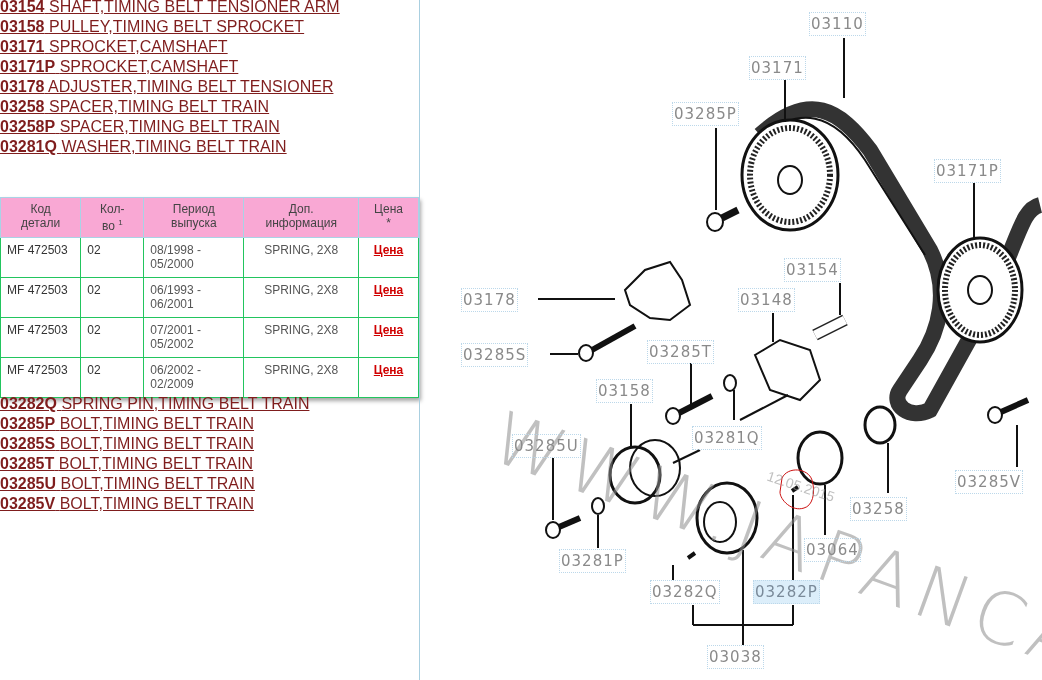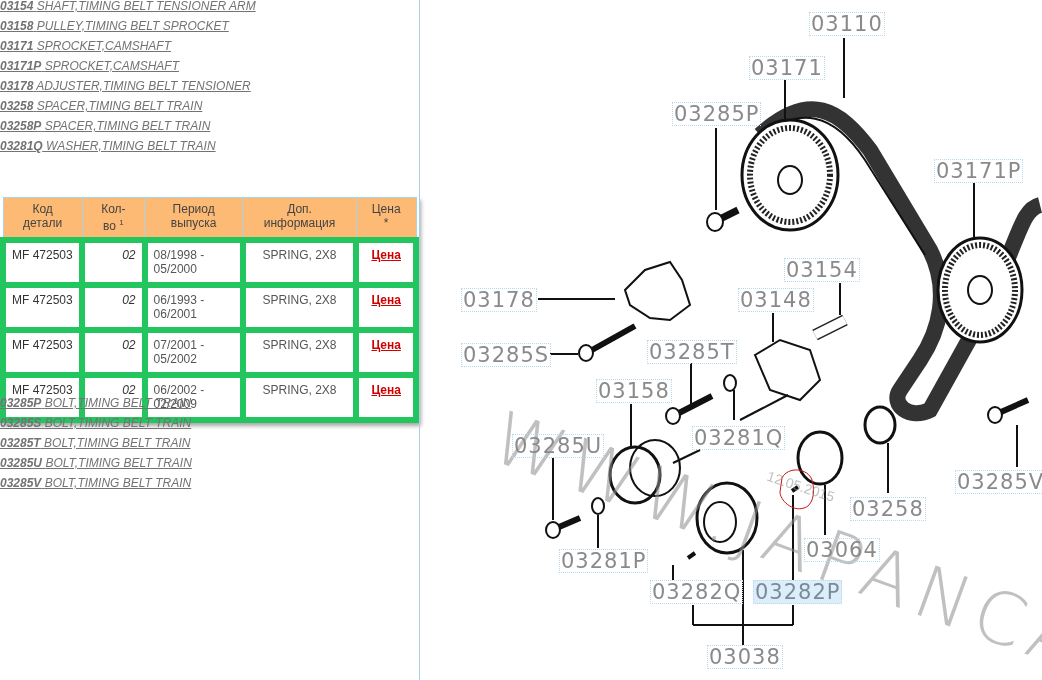--- a/index.html
+++ b/index.html
@@ -1,34 +1,34 @@
 <!DOCTYPE html>
 <html><head>
 <meta charset="utf-8">
 <style>
   html, body { margin: 0; padding: 0; background: #ffffff; }
   body { width: 1042px; height: 680px; position: relative; overflow: hidden; font-family: "Liberation Sans", sans-serif; }
   #left { position: absolute; left: 0; top: 0; width: 419px; height: 680px; }
   #divider { position: absolute; left: 419px; top: 0; width: 1px; height: 680px; background: #a9cfe0; }
-  .part-link { display: block; height: 20px; line-height: 13px; font-size: 12px; color: #737373; text-decoration: underline; white-space: nowrap; cursor: pointer; font-style: italic; }
+  .part-link { display: block; height: 20px; line-height: 13px; font-size: 16px; color: #7f1d1d; text-decoration: underline; white-space: nowrap; cursor: pointer; }
   .part-link b { font-weight: bold; }
   .list-a { position: absolute; left: 0; top: 0; }
   .list-b { position: absolute; left: 0; top: 397px; }
   table.parts { position: absolute; left: 0; top: 197px; border-collapse: collapse; font-size: 12px; box-shadow: 2px 3px 4px rgba(0,0,0,0.35); background: #fff; }
-  table.parts th { background: #fdba74; color: #444; font-weight: normal; font-size: 12px; border: 1px solid #a9d3e6; padding: 4px 13px; line-height: 14px; height: 31px; vertical-align: top; margin-top: 16px; }
-  table.parts td { border: 6px solid #22c55e; color: #333; padding: 5px 6px 0 6px; height: 34px; vertical-align: top; line-height: 14px; }
+  table.parts th { background: #f9a8d4; color: #444; font-weight: normal; font-size: 12px; border: 1px solid #a9d3e6; padding: 4px 13px; line-height: 14px; height: 31px; vertical-align: top; margin-top: 16px; }
+  table.parts td { border: 1px solid #22c55e; color: #333; padding: 5px 6px 0 6px; height: 34px; vertical-align: top; line-height: 14px; }
   table.parts td.c-code { width: 64px; }
-  table.parts td.c-qty { width: 45px; text-align: right; font-style: italic; }
+  table.parts td.c-qty { width: 45px; text-align: left; }
   table.parts td.c-period { width: 94px; color: #555; }
   table.parts td.c-info { width: 100px; color: #555; text-align: center; }
   table.parts td.c-price { width: 36px; text-align: center; }
   .price-link { color: #d00000; font-weight: bold; text-decoration: underline; cursor: pointer; }
   .sup { font-size: 8px; vertical-align: super; }
   #diagram { position: absolute; left: 420px; top: 0; width: 622px; height: 680px; }
-  .callout { position: absolute; font-size: 21px; color: #8a8a8a; letter-spacing: 1px; border: 1px dotted #bcd8ea; padding: 0 1px; line-height: 22px; cursor: pointer; font-family: "DejaVu Sans", sans-serif; font-weight: normal; }
+  .callout { position: absolute; font-size: 15px; color: #8a8a8a; letter-spacing: 1px; border: 1px dotted #bcd8ea; padding: 0 1px; line-height: 22px; cursor: pointer; font-family: "DejaVu Sans", sans-serif; font-weight: normal; }
   .callout.hl { background: #dceefa; color: #7a8a99; }
   .watermark { position: absolute; font-size: 72px; color: rgba(140,140,140,0.55); transform: rotate(20deg); transform-origin: left top; white-space: nowrap; letter-spacing: 8px; font-family: "DejaVu Sans", sans-serif; font-weight: 300; }
   .stamp { position: absolute; font-size: 14px; color: rgba(150,150,150,0.6); transform: rotate(18deg); transform-origin: left top; }
 </style>
 </head>
 <body>
 
 <div id="left">
   <div class="list-a">
     <a class="part-link"><b>03154</b> <span>SHAFT,TIMING BELT TENSIONER ARM</span></a>
@@ -77,20 +77,21 @@
         <td class="c-code">MF 472503</td>
         <td class="c-qty">02</td>
         <td class="c-period"><span>06/2002 -</span><br><span>02/2009</span></td>
         <td class="c-info">SPRING, 2X8</td>
         <td class="c-price"><a class="price-link">Цена</a></td>
       </tr>
     </tbody>
   </table>
 
   <div class="list-b">
+    <a class="part-link"><b>03282Q</b> <span>SPRING PIN,TIMING BELT TRAIN</span></a>
     <a class="part-link"><b>03285P</b> <span>BOLT,TIMING BELT TRAIN</span></a>
     <a class="part-link"><b>03285S</b> <span>BOLT,TIMING BELT TRAIN</span></a>
     <a class="part-link"><b>03285T</b> <span>BOLT,TIMING BELT TRAIN</span></a>
     <a class="part-link"><b>03285U</b> <span>BOLT,TIMING BELT TRAIN</span></a>
     <a class="part-link"><b>03285V</b> <span>BOLT,TIMING BELT TRAIN</span></a>
   </div>
 </div>
 
 <div id="divider"></div>
 

